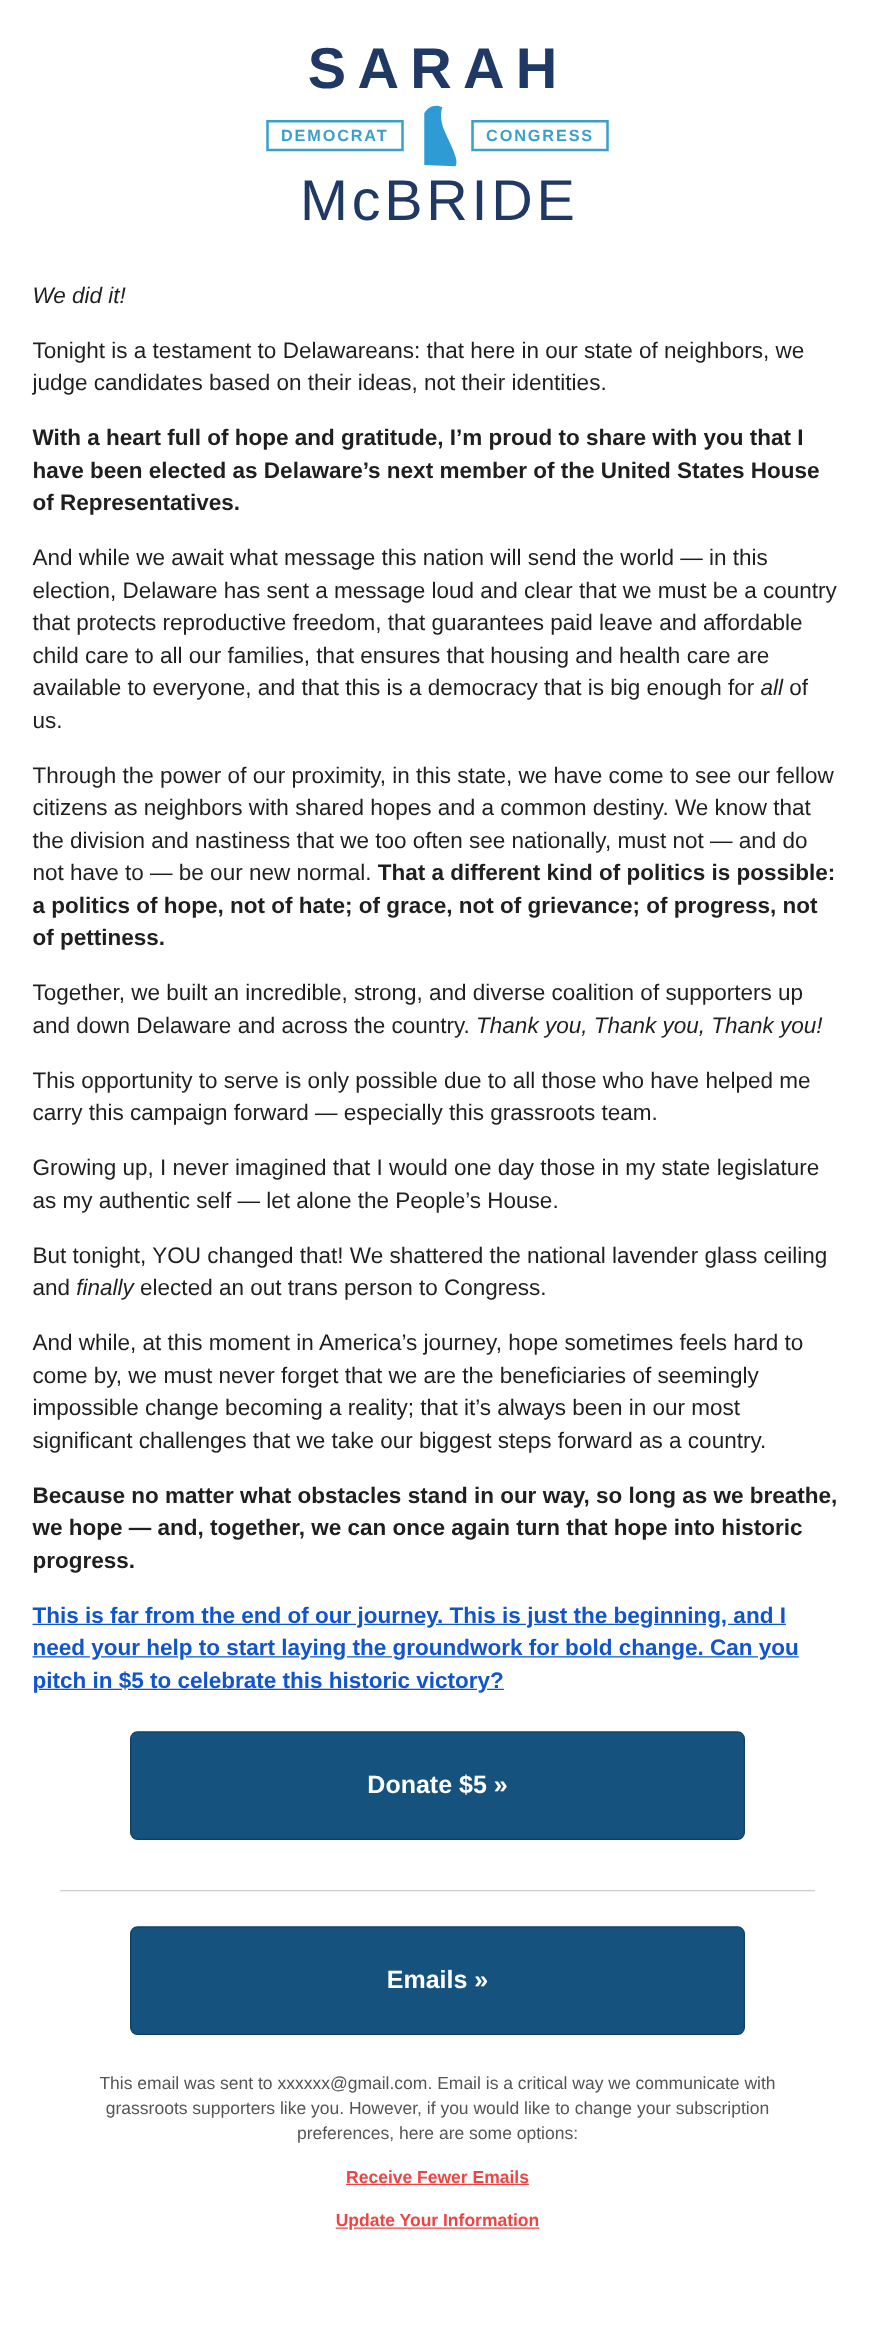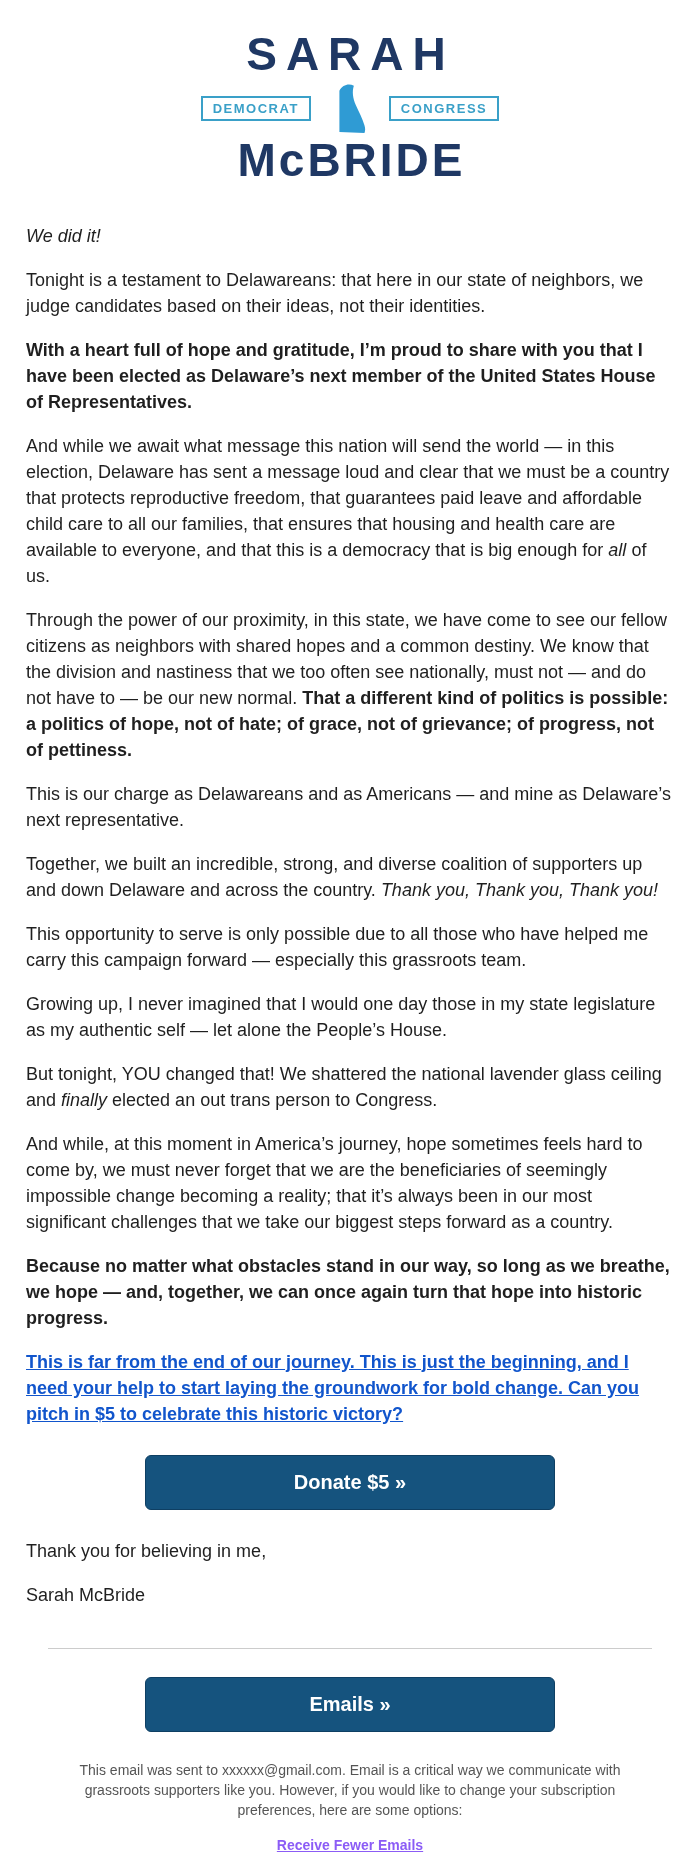--- a/index.html
+++ b/index.html
@@ -21,26 +21,26 @@
     font-family:"Liberation Sans","DejaVu Sans",sans-serif;
   }
   .email{width:700px;}
   
   .logo{text-align:center;padding-top:30px;}
   .logo-first{
     font-size:46px;font-weight:800;color:var(--navy);
     letter-spacing:9px;padding-left:1px;line-height:1.05;
   }
   .logo-last{
-    font-size:46px;font-weight:700;color:var(--navy);
+    font-size:46px;font-weight:400;color:var(--navy);
     letter-spacing:3px;padding-left:3px;line-height:1.05;
   }
   .logo-row{
     display:flex;justify-content:center;align-items:center;
-    gap:22px;margin:4px 0 2px;
+    gap:10px;margin:4px 0 2px;
   }
   .badge{
     border:2px solid var(--teal);color:var(--teal);
     font-size:13px;font-weight:700;letter-spacing:1.5px;
     padding:4px 10px;line-height:1;white-space:nowrap;
   }
   .state{display:inline-flex;color:var(--state-blue);}
   
   .content{padding:0 26px;}
   .paragraphs{margin-top:38px;}
@@ -50,42 +50,42 @@
   }
   .para .b{font-weight:700;}
   .para .i{font-style:italic;margin-top:19px;}
   .link-para{
     color:var(--link-blue);font-weight:700;
     cursor:pointer;
   }
   .link-para span{font-weight:700;}
   
   .donate-btn{
-    display:block;width:410px;margin:28px auto;
+    display:block;width:492px;margin:28px auto;
     background:var(--button-blue);color:#ffffff;
     font-family:inherit;font-size:20px;font-weight:700;
-    text-align:center;padding:15px 0;border-radius:6px;
+    text-align:center;padding:31px 0;border-radius:6px;
     border:1px solid #0e3f63;cursor:pointer;
   }
   
   .closing{margin:24px 0 0;}
   
   hr.divider{
     border:none;border-top:1px solid #cccccc;
     margin:40px 22px 10px;
   }
   
   .footer{
     text-align:center;color:var(--footer-text);
     font-size:14px;line-height:20px;margin-top:24px;
   }
   .footer-disclaimer{max-width:560px;margin:0 auto;}
   .footer-links{margin-top:10px;}
   .footer-links a{
-    display:block;margin:15px auto;color:#8b5cf6;
+    display:block;margin:15px auto;color:#ef4444;
     font-weight:700;text-decoration:underline;cursor:pointer;
   }
 </style>
 </head>
 <body>
 
 <div class="email">
 
   <header class="logo">
     <div class="logo-first">SARAH</div>
@@ -102,36 +102,31 @@
   </header>
 
   <main class="content">
 
     <div class="paragraphs">
         <p class="para"><span class="i">We did it!</span></p>
         <p class="para"><span>Tonight is a testament to Delawareans: that here in our state of neighbors, we judge candidates based on their ideas, not their identities.</span></p>
         <p class="para"><span class="b">With a heart full of hope and gratitude, I’m proud to share with you that I have been elected as Delaware’s next member of the United States House of Representatives.</span></p>
         <p class="para"><span>And while we await what message this nation will send the world — in this election, Delaware has sent a message loud and clear that we must be a country that protects reproductive freedom, that guarantees paid leave and affordable child care to all our families, that ensures that housing and health care are available to everyone, and that this is a democracy that is big enough for </span><span class="i">all</span><span> of us.</span></p>
         <p class="para"><span>Through the power of our proximity, in this state, we have come to see our fellow citizens as neighbors with shared hopes and a common destiny. We know that the division and nastiness that we too often see nationally, must not — and do not have to — be our new normal. </span><span class="b">That a different kind of politics is possible: a politics of hope, not of hate; of grace, not of grievance; of progress, not of pettiness.</span></p>
-        <p class="para"><span>This is our charge as Delawareans and as Americans — and mine as Delaware’s next representative.</span></p>
         <p class="para"><span>Together, we built an incredible, strong, and diverse coalition of supporters up and down Delaware and across the country. </span><span class="i">Thank you, Thank you, Thank you!</span></p>
         <p class="para"><span>This opportunity to serve is only possible due to all those who have helped me carry this campaign forward — especially this grassroots team.</span></p>
         <p class="para"><span>Growing up, I never imagined that I would one day those in my state legislature as my authentic self — let alone the People’s House.</span></p>
         <p class="para"><span>But tonight, YOU changed that! We shattered the national lavender glass ceiling and </span><span class="i">finally</span><span> elected an out trans person to Congress.</span></p>
         <p class="para"><span>And while, at this moment in America’s journey, hope sometimes feels hard to come by, we must never forget that we are the beneficiaries of seemingly impossible change becoming a reality; that it’s always been in our most significant challenges that we take our biggest steps forward as a country.</span></p>
         <p class="para"><span class="b">Because no matter what obstacles stand in our way, so long as we breathe, we hope — and, together, we can once again turn that hope into historic progress.</span></p>
         <a class="para link-para" href="#"><span class="b">This is far from the end of our journey. This is just the beginning, and I need your help to start laying the groundwork for bold change. Can you pitch in $5 to celebrate this historic victory?</span></a>
       </div>
 
     <button class="donate-btn" type="button">Donate $5 »</button>
 
-    <div class="closing">
-      <p class="para">Thank you for believing in me,</p>
-      <p class="para">Sarah McBride</p>
-    </div>
 
     <hr class="divider">
 
     <button class="donate-btn" type="button">Emails »</button>
 
     <footer class="footer">
       <p class="footer-disclaimer">This email was sent to xxxxxx@gmail.com. Email is a critical way we communicate with grassroots supporters like you. However, if you would like to change your subscription preferences, here are some options:</p>
 
       <div class="footer-links">
         <a href="#">Receive Fewer Emails</a>

